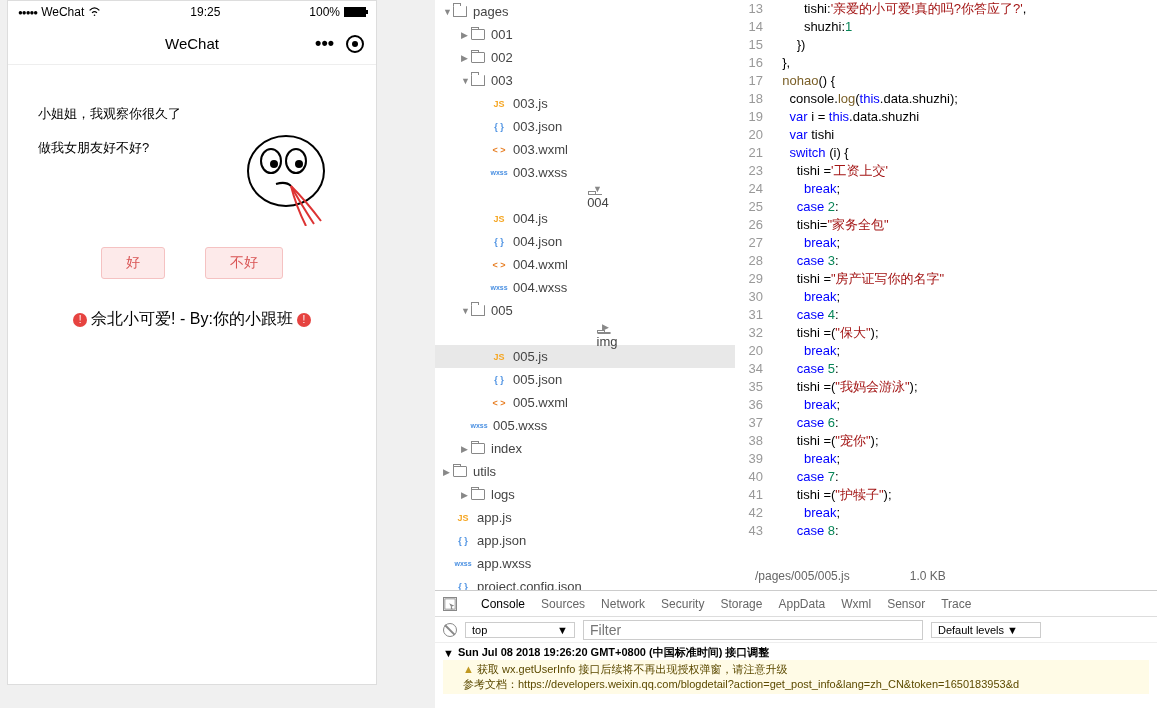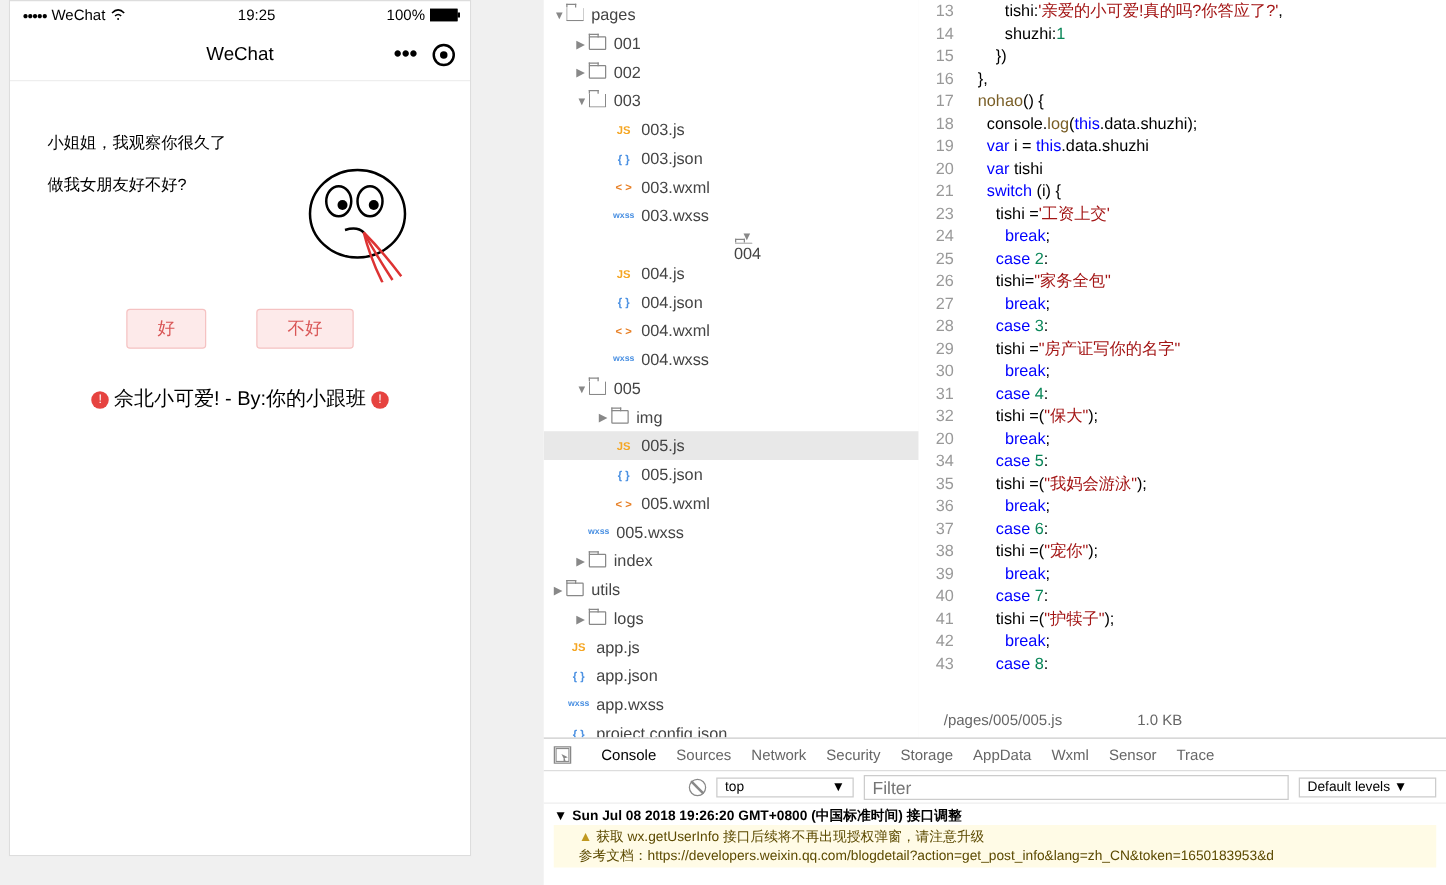--- a/index.html
+++ b/index.html
@@ -55,21 +55,21 @@
 .num { color: #098658; }
 .fn { color: #795e26; }
 .status-file { position: absolute; left: 735px; top: 565px; font-size: 12px; color: #666; padding: 4px 20px; background: #fff; width: 422px; display: flex; gap: 60px; }
 
 
 .console-panel { position: absolute; left: 435px; top: 590px; right: 0; bottom: 0; background: #fff; border-top: 1px solid #ccc; font-size: 12px; }
 .console-tabs { display: flex; align-items: center; border-bottom: 1px solid #ddd; height: 26px; padding-left: 8px; gap: 16px; color: #666; }
 .console-tabs .tab { cursor: pointer; }
 .console-tabs .tab.active { color: #000; }
 .selector-icon { width: 14px; height: 14px; border: 1px solid #888; margin-right: 8px; }
-.console-filter { display: flex; align-items: center; height: 26px; border-bottom: 1px solid #eee; padding: 0 8px; gap: 8px; justify-content: flex-end; }
+.console-filter { display: flex; align-items: center; height: 26px; border-bottom: 1px solid #eee; padding: 0 8px; gap: 8px; }
 .no-icon { width: 14px; height: 14px; border: 1.5px solid #888; border-radius: 50%; position: relative; }
 .no-icon::after { content: ''; position: absolute; width: 14px; height: 1.5px; background: #888; transform: rotate(45deg); top: 5px; left: -1px; }
 .filter-dropdown { border: 1px solid #ccc; padding: 1px 6px; font-size: 11px; min-width: 110px; display: flex; justify-content: space-between; }
 .filter-input { border: 1px solid #ccc; padding: 1px 6px; font-size: 14px; flex: 1; max-width: 340px; }
 .console-msg { padding: 2px 8px; font-family: Consolas, monospace; font-size: 11px; }
 .msg-header { display: flex; align-items: center; gap: 4px; }
 .warn-icon { color: #c09820; }
 .msg-body { background: #fffbe6; padding: 2px 4px 2px 20px; color: #5c4a00; }
 .msg-body a { color: #5c4a00; }
 </style>
@@ -189,21 +189,21 @@
     <div class="tree-item" style="padding-left: 44px;">
       <span class="arrow " style="visibility: hidden;"></span>
       <span class="file-icon wxss-icon">wxss</span>
       <span>004.wxss</span>
     </div>
     <div class="tree-item" style="padding-left: 26px;">
       <span class="arrow down"></span>
       <span class="folder-icon open"></span>
       <span>005</span>
     </div>
-    <div class="tree-item" style="padding-left: 44px;">
+    <div class="tree-item" style="padding-left: 44px; flex-direction: column;">
       <span class="arrow right"></span>
       <span class="folder-icon"></span>
       <span>img</span>
     </div>
     <div class="tree-item selected" style="padding-left: 44px;">
       <span class="arrow " style="visibility: hidden;"></span>
       <span class="file-icon js-icon">JS</span>
       <span>005.js</span>
     </div>
     <div class="tree-item" style="padding-left: 44px;">

